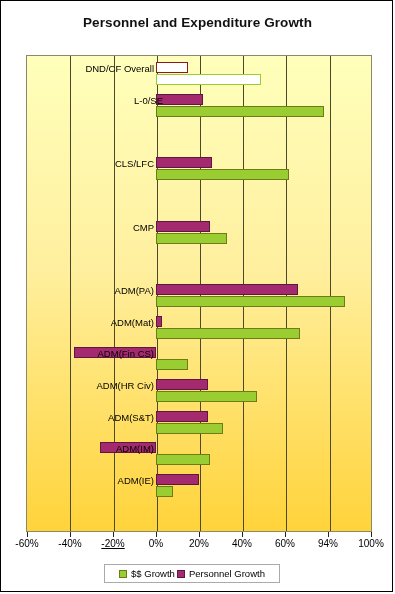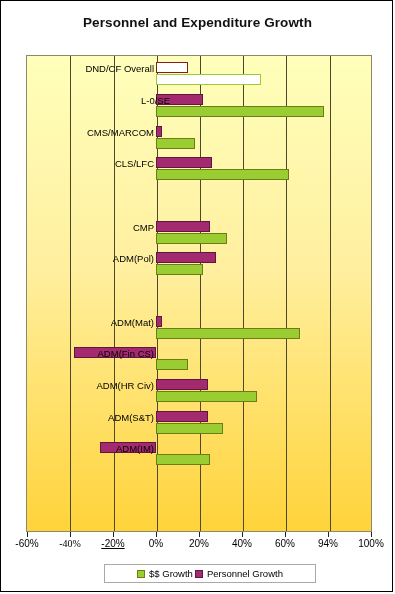--- a/index.html
+++ b/index.html
@@ -67,21 +67,21 @@
   .ticklabel{
     position:absolute;top:6px;
     font-size:10px;color:#000000;
     transform:translateX(-50%);
     white-space:nowrap;
   }
   
   #legend{
     position:absolute;
     left:103px;top:563px;
-    width:212px;height:19px;
+    width:176px;height:19px;
     border:1px solid #aaaaaa;
     background:#ffffff;
     display:flex;align-items:center;justify-content:center;
     gap:2px;
     box-sizing:border-box;
   }
   .legitem{display:flex;align-items:center;gap:4px;}
   .swatch{width:8px;height:8px;box-sizing:border-box;}
   .swatch.ss{background:#9ACD32;border:1px solid #6b7d16;}
   .swatch.pers{background:#A32A6E;border:1px solid #5e1740;}
@@ -104,41 +104,36 @@
     <div class="gridline" style="left:303px"></div>
     <div class="rows" id="rows">
         <div class="row" style="top: 0px; height: 31.6667px;">
           <div class="bar pers hollow" style="top: 6.33333px; left: 129px; width: 32.25px;"></div>
           <div class="bar ss hollow" style="top: 18.3333px; left: 129px; width: 105.35px;"></div>
           <div class="catlabel" style="right: 217px; top: 7.33333px;">DND/CF Overall</div>
         </div>
         <div class="row" style="top: 31.6667px; height: 31.6667px;">
           <div class="bar pers" style="top: 6.33333px; left: 129px; width: 47.3px;"></div>
           <div class="bar ss" style="top: 18.3333px; left: 129px; width: 167.7px;"></div>
-          <div class="catlabel" style="right: 201px; top: 7.33333px; text-align: right;">L-0/SE</div>
-        </div>
-        <div class="row" style="top: 63.3333px; height: 31.6667px;">
-          <div class="bar pers" style="top: 6.33333px; left: 129px; width: 6.45px;"></div>
-          <div class="bar ss" style="top: 18.3333px; left: 129px; width: 38.7px;"></div>
-          <div class="catlabel" style="right: 217px; top: 7.33333px;">CMS/MARCOM</div>
+          <div class="catlabel" style="right: 208px; top: 7.33333px; text-align: right;">L-0/SE</div>
         </div>
         <div class="row" style="top: 95px; height: 31.6667px;">
           <div class="bar pers" style="top: 6.33333px; left: 129px; width: 55.9px;"></div>
           <div class="bar ss" style="top: 18.3333px; left: 129px; width: 133.3px;"></div>
           <div class="catlabel" style="right: 217px; top: 7.33333px;">CLS/LFC</div>
         </div>
         <div class="row" style="top: 158.333px; height: 31.6667px;">
           <div class="bar pers" style="top: 6.33333px; left: 129px; width: 53.75px;"></div>
           <div class="bar ss" style="top: 18.3333px; left: 129px; width: 70.95px;"></div>
           <div class="catlabel" style="right: 217px; top: 7.33333px;">CMP</div>
         </div>
-        <div class="row" style="top: 190px; height: 31.6667px;">
-          <div class="bar pers" style="top: 6.33333px; left: 129px; width: 60.2px;"></div>
-          <div class="bar ss" style="top: 18.3333px; left: 129px; width: 47.3px;"></div>
-          <div class="catlabel" style="right: 217px; top: 7.33333px;">ADM(Pol)</div>
+        <div class="row" style="top: 221.667px; height: 31.6667px;">
+          <div class="bar pers" style="top: 6.33333px; left: 129px; width: 141.9px;"></div>
+          <div class="bar ss" style="top: 18.3333px; left: 129px; width: 189.2px;"></div>
+          <div class="catlabel" style="right: 217px; top: 7.33333px;">ADM(PA)</div>
         </div>
         <div class="row" style="top: 253.333px; height: 31.6667px;">
           <div class="bar pers" style="top: 6.33333px; left: 129px; width: 6.45px;"></div>
           <div class="bar ss" style="top: 18.3333px; left: 129px; width: 144.05px;"></div>
           <div class="catlabel" style="right: 217px; top: 7.33333px;">ADM(Mat)</div>
         </div>
         <div class="row" style="top: 285px; height: 31.6667px;">
           <div class="bar pers" style="top: 6.33333px; left: 47.3px; width: 81.7px;"></div>
           <div class="bar ss" style="top: 18.3333px; left: 129px; width: 32.25px;"></div>
           <div class="catlabel" style="right: 217px; top: 7.33333px;">ADM(Fin CS)</div>
@@ -151,28 +146,33 @@
         <div class="row" style="top: 348.333px; height: 31.6667px;">
           <div class="bar pers" style="top: 6.33333px; left: 129px; width: 51.6px;"></div>
           <div class="bar ss" style="top: 18.3333px; left: 129px; width: 66.65px;"></div>
           <div class="catlabel" style="right: 217px; top: 7.33333px;">ADM(S&amp;T)</div>
         </div>
         <div class="row" style="top: 380px; height: 31.6667px;">
           <div class="bar pers" style="top: 6.33333px; left: 73.1px; width: 55.9px;"></div>
           <div class="bar ss" style="top: 18.3333px; left: 129px; width: 53.75px;"></div>
           <div class="catlabel" style="right: 217px; top: 7.33333px;">ADM(IM)</div>
         </div>
+        <div class="row" style="top: 411.667px; height: 31.6667px;">
+          <div class="bar pers" style="top: 6.33333px; left: 129px; width: 43px;"></div>
+          <div class="bar ss" style="top: 18.3333px; left: 129px; width: 17.2px;"></div>
+          <div class="catlabel" style="right: 217px; top: 7.33333px;">ADM(IE)</div>
+        </div>
       </div>
   </div>
 
   <div id="axis">
       <div class="tick" style="left: 1px;"></div>
       <div class="ticklabel" style="left: 1px;">-60%</div>
       <div class="tick" style="left: 44px;"></div>
-      <div class="ticklabel" style="left: 44px; font-family: Liberation Serif, serif;">-40%</div>
+      <div class="ticklabel" style="left: 44px;">-40%</div>
       <div class="tick" style="left: 87px;"></div>
       <div class="ticklabel" style="left: 87px; text-decoration: underline;">-20%</div>
       <div class="tick" style="left: 130px;"></div>
       <div class="ticklabel" style="left: 130px;">0%</div>
       <div class="tick" style="left: 173px;"></div>
       <div class="ticklabel" style="left: 173px;">20%</div>
       <div class="tick" style="left: 216px;"></div>
       <div class="ticklabel" style="left: 216px;">40%</div>
       <div class="tick" style="left: 259px;"></div>
       <div class="ticklabel" style="left: 259px;">60%</div>

